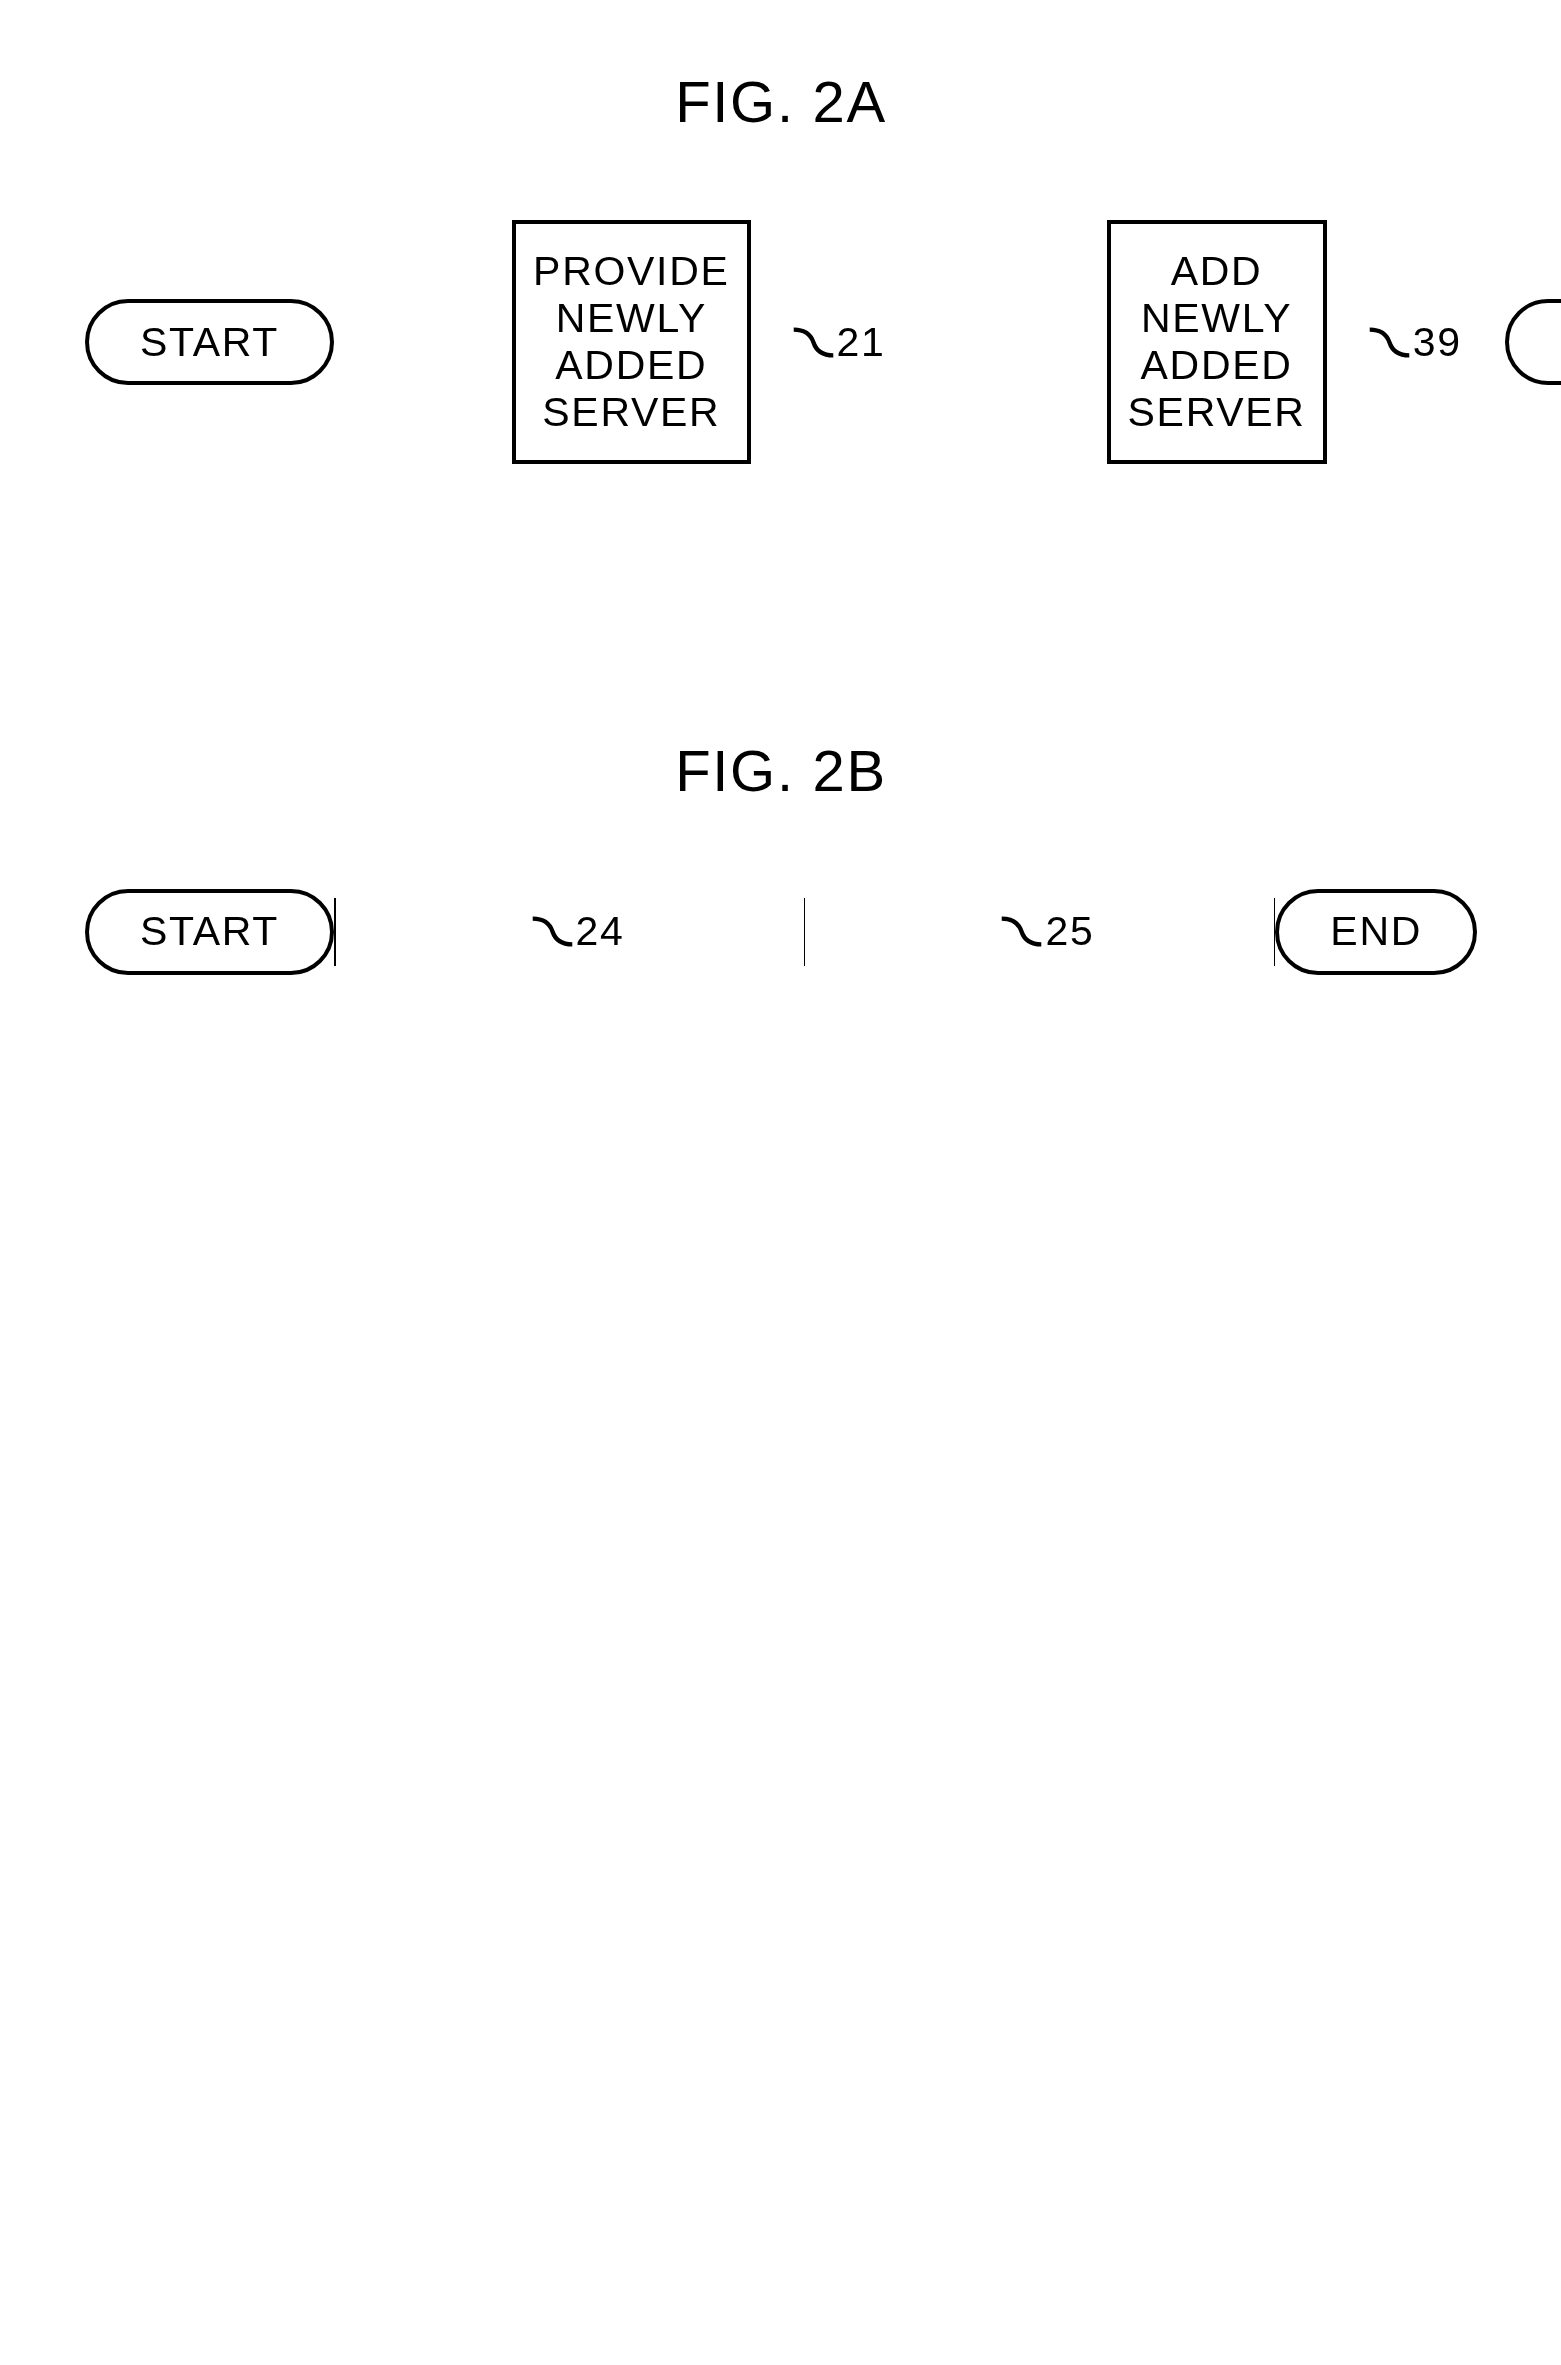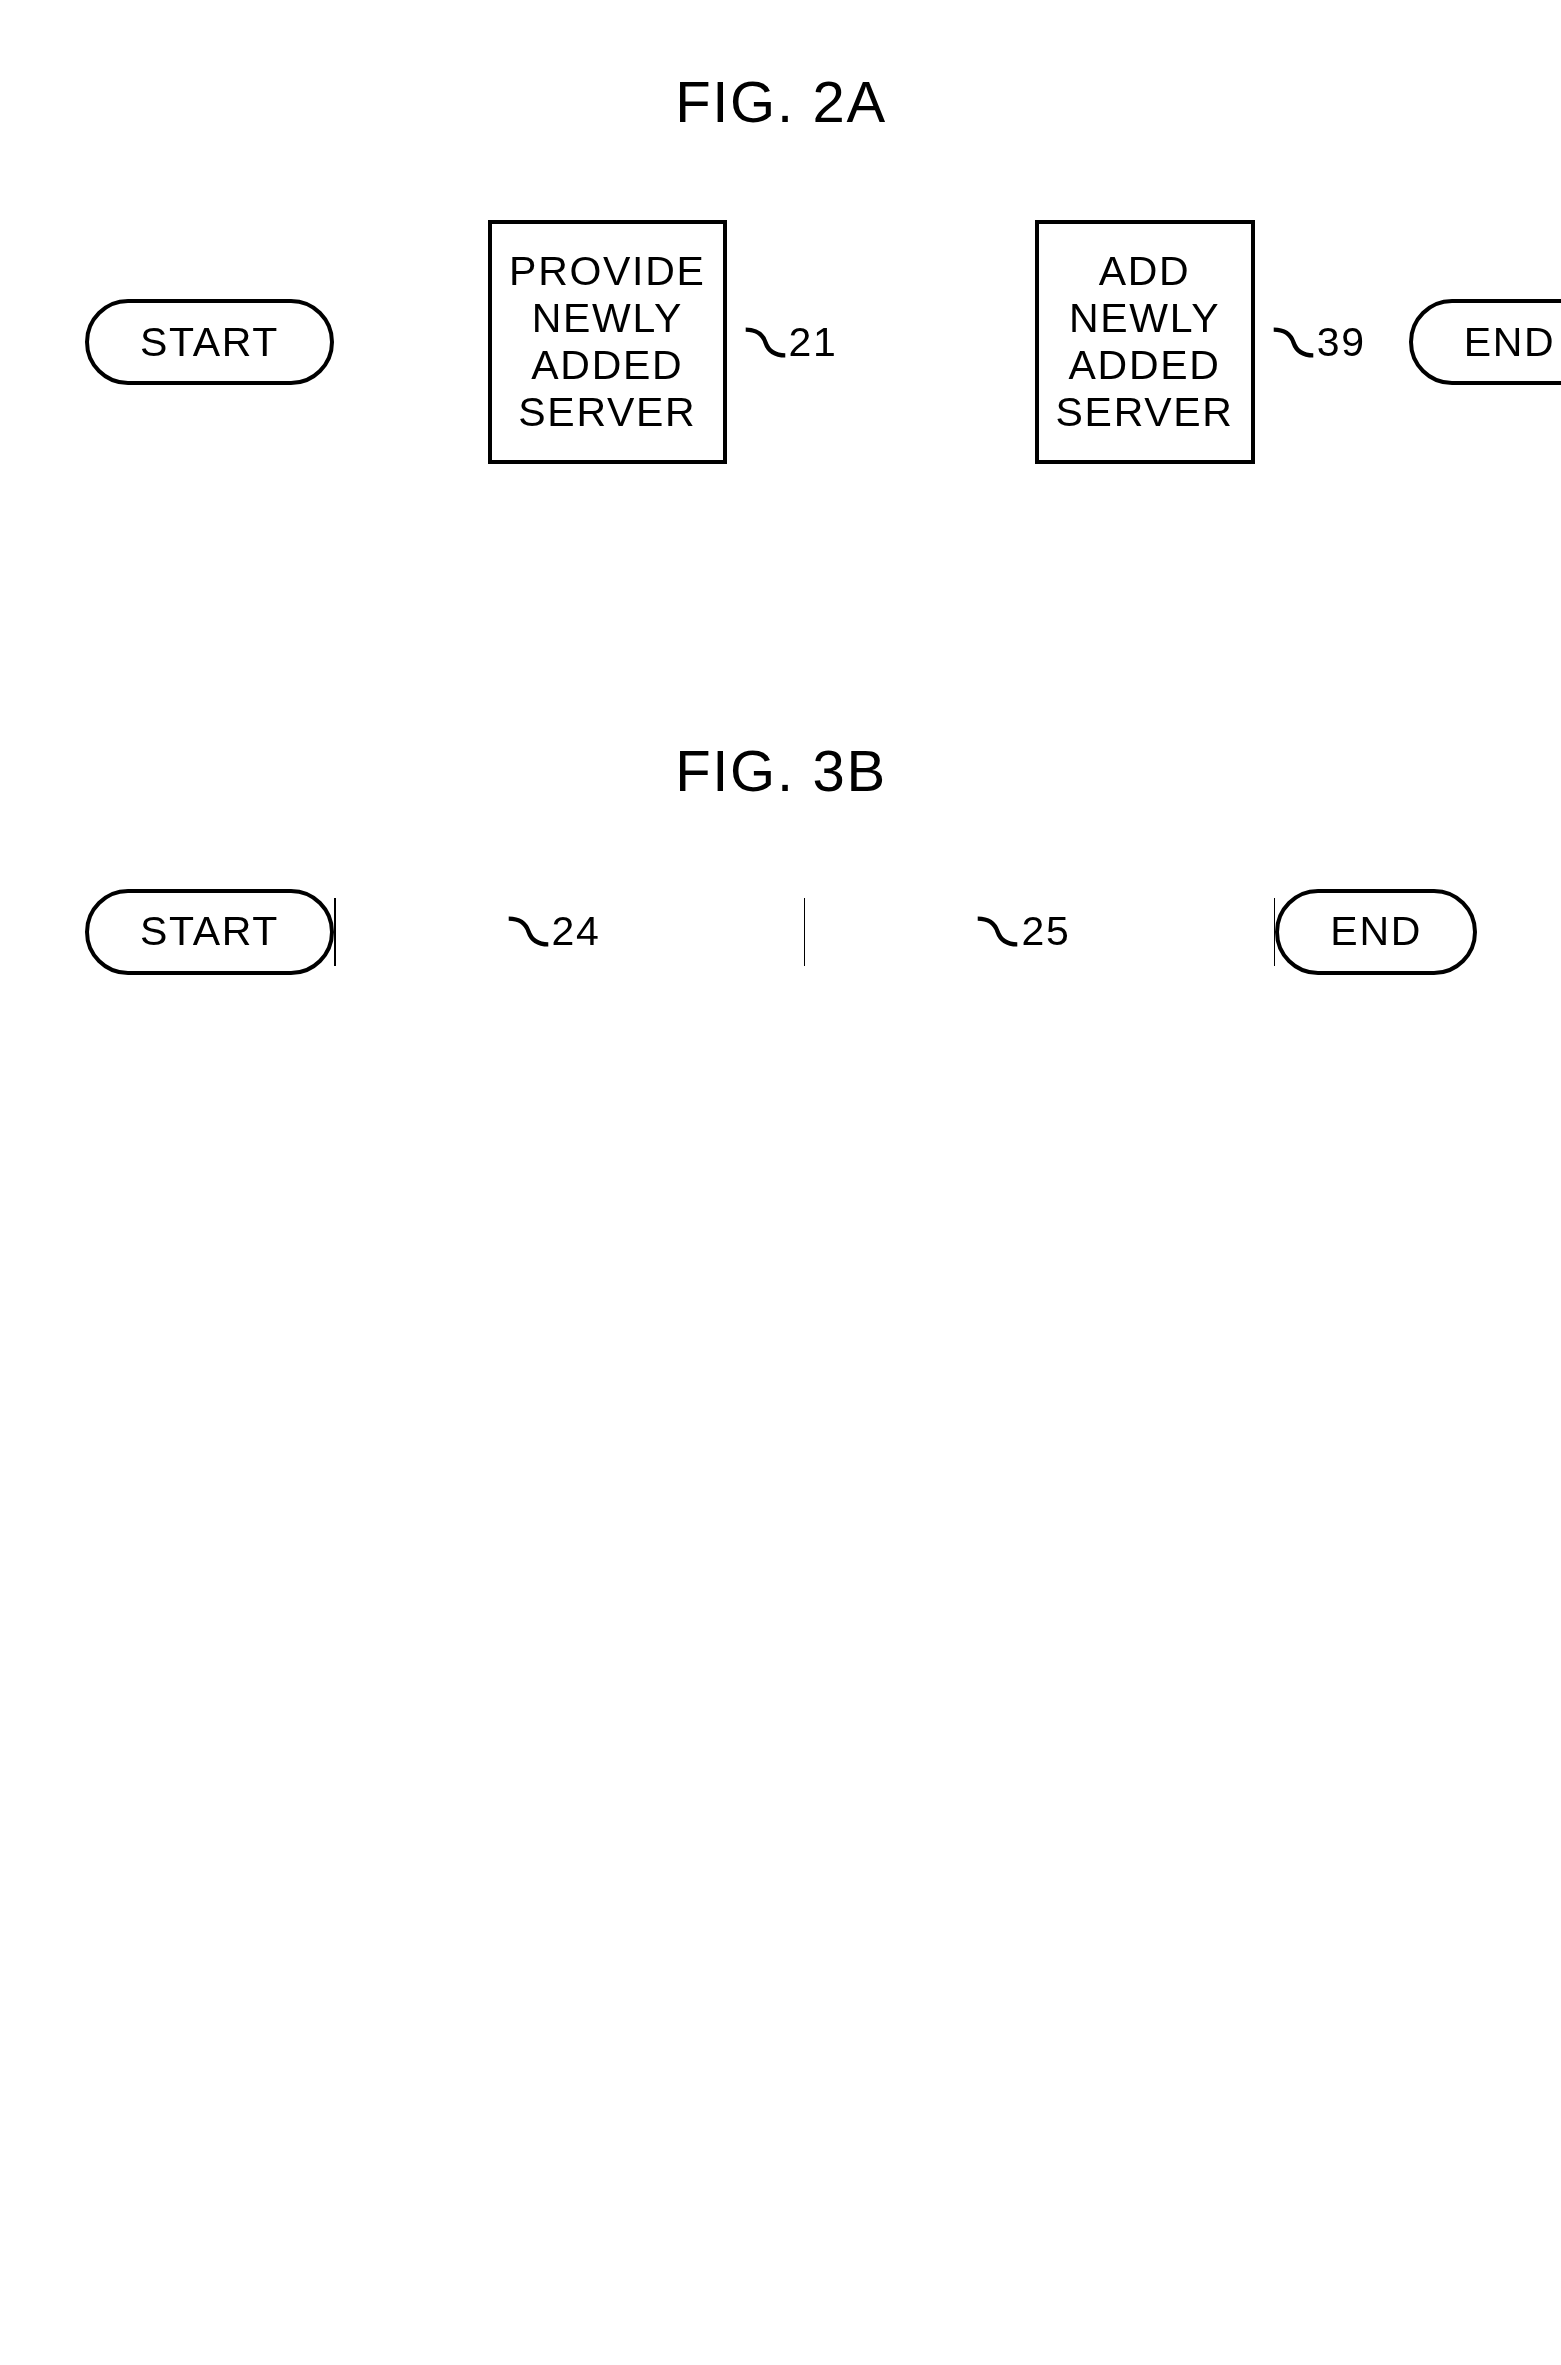--- a/index.html
+++ b/index.html
@@ -38,20 +38,21 @@
     .connector {
       width: 4.3px;
       height: 68px;
       background: black;
     }
     .process-row {
       display: flex;
       align-items: center;
       width: 100%;
       position: relative;
+      gap: 24px;
     }
     .process-spacer {
       flex: 0 0 154px;
     }
     .process {
       border: 4.3px solid black;
       padding: 24px 17px;
       font-size: 41px;
       font-weight: normal;
       text-align: center;
@@ -121,21 +122,21 @@
 
   <div class="connector"></div>
 
 
   <div class="connector"></div>
   <div class="terminal">END</div>
 </div>
 
 <div class="section-gap"></div>
 
-<div class="figure-title">FIG. 3B</div>
+<div class="figure-title">FIG. 2B</div>
 <div class="flowchart">
   <div class="terminal">START</div>
   <div class="connector"></div>
 
   <div class="process-row">
     <div class="process-spacer"></div>
     <div class="label-box">
       <div class="swoop">
         <svg viewBox="0 0 50 50">
             <path d="M 2 10 Q 20 10 25 25 Q 30 40 48 40" stroke="black" stroke-width="5" fill="none"></path>

